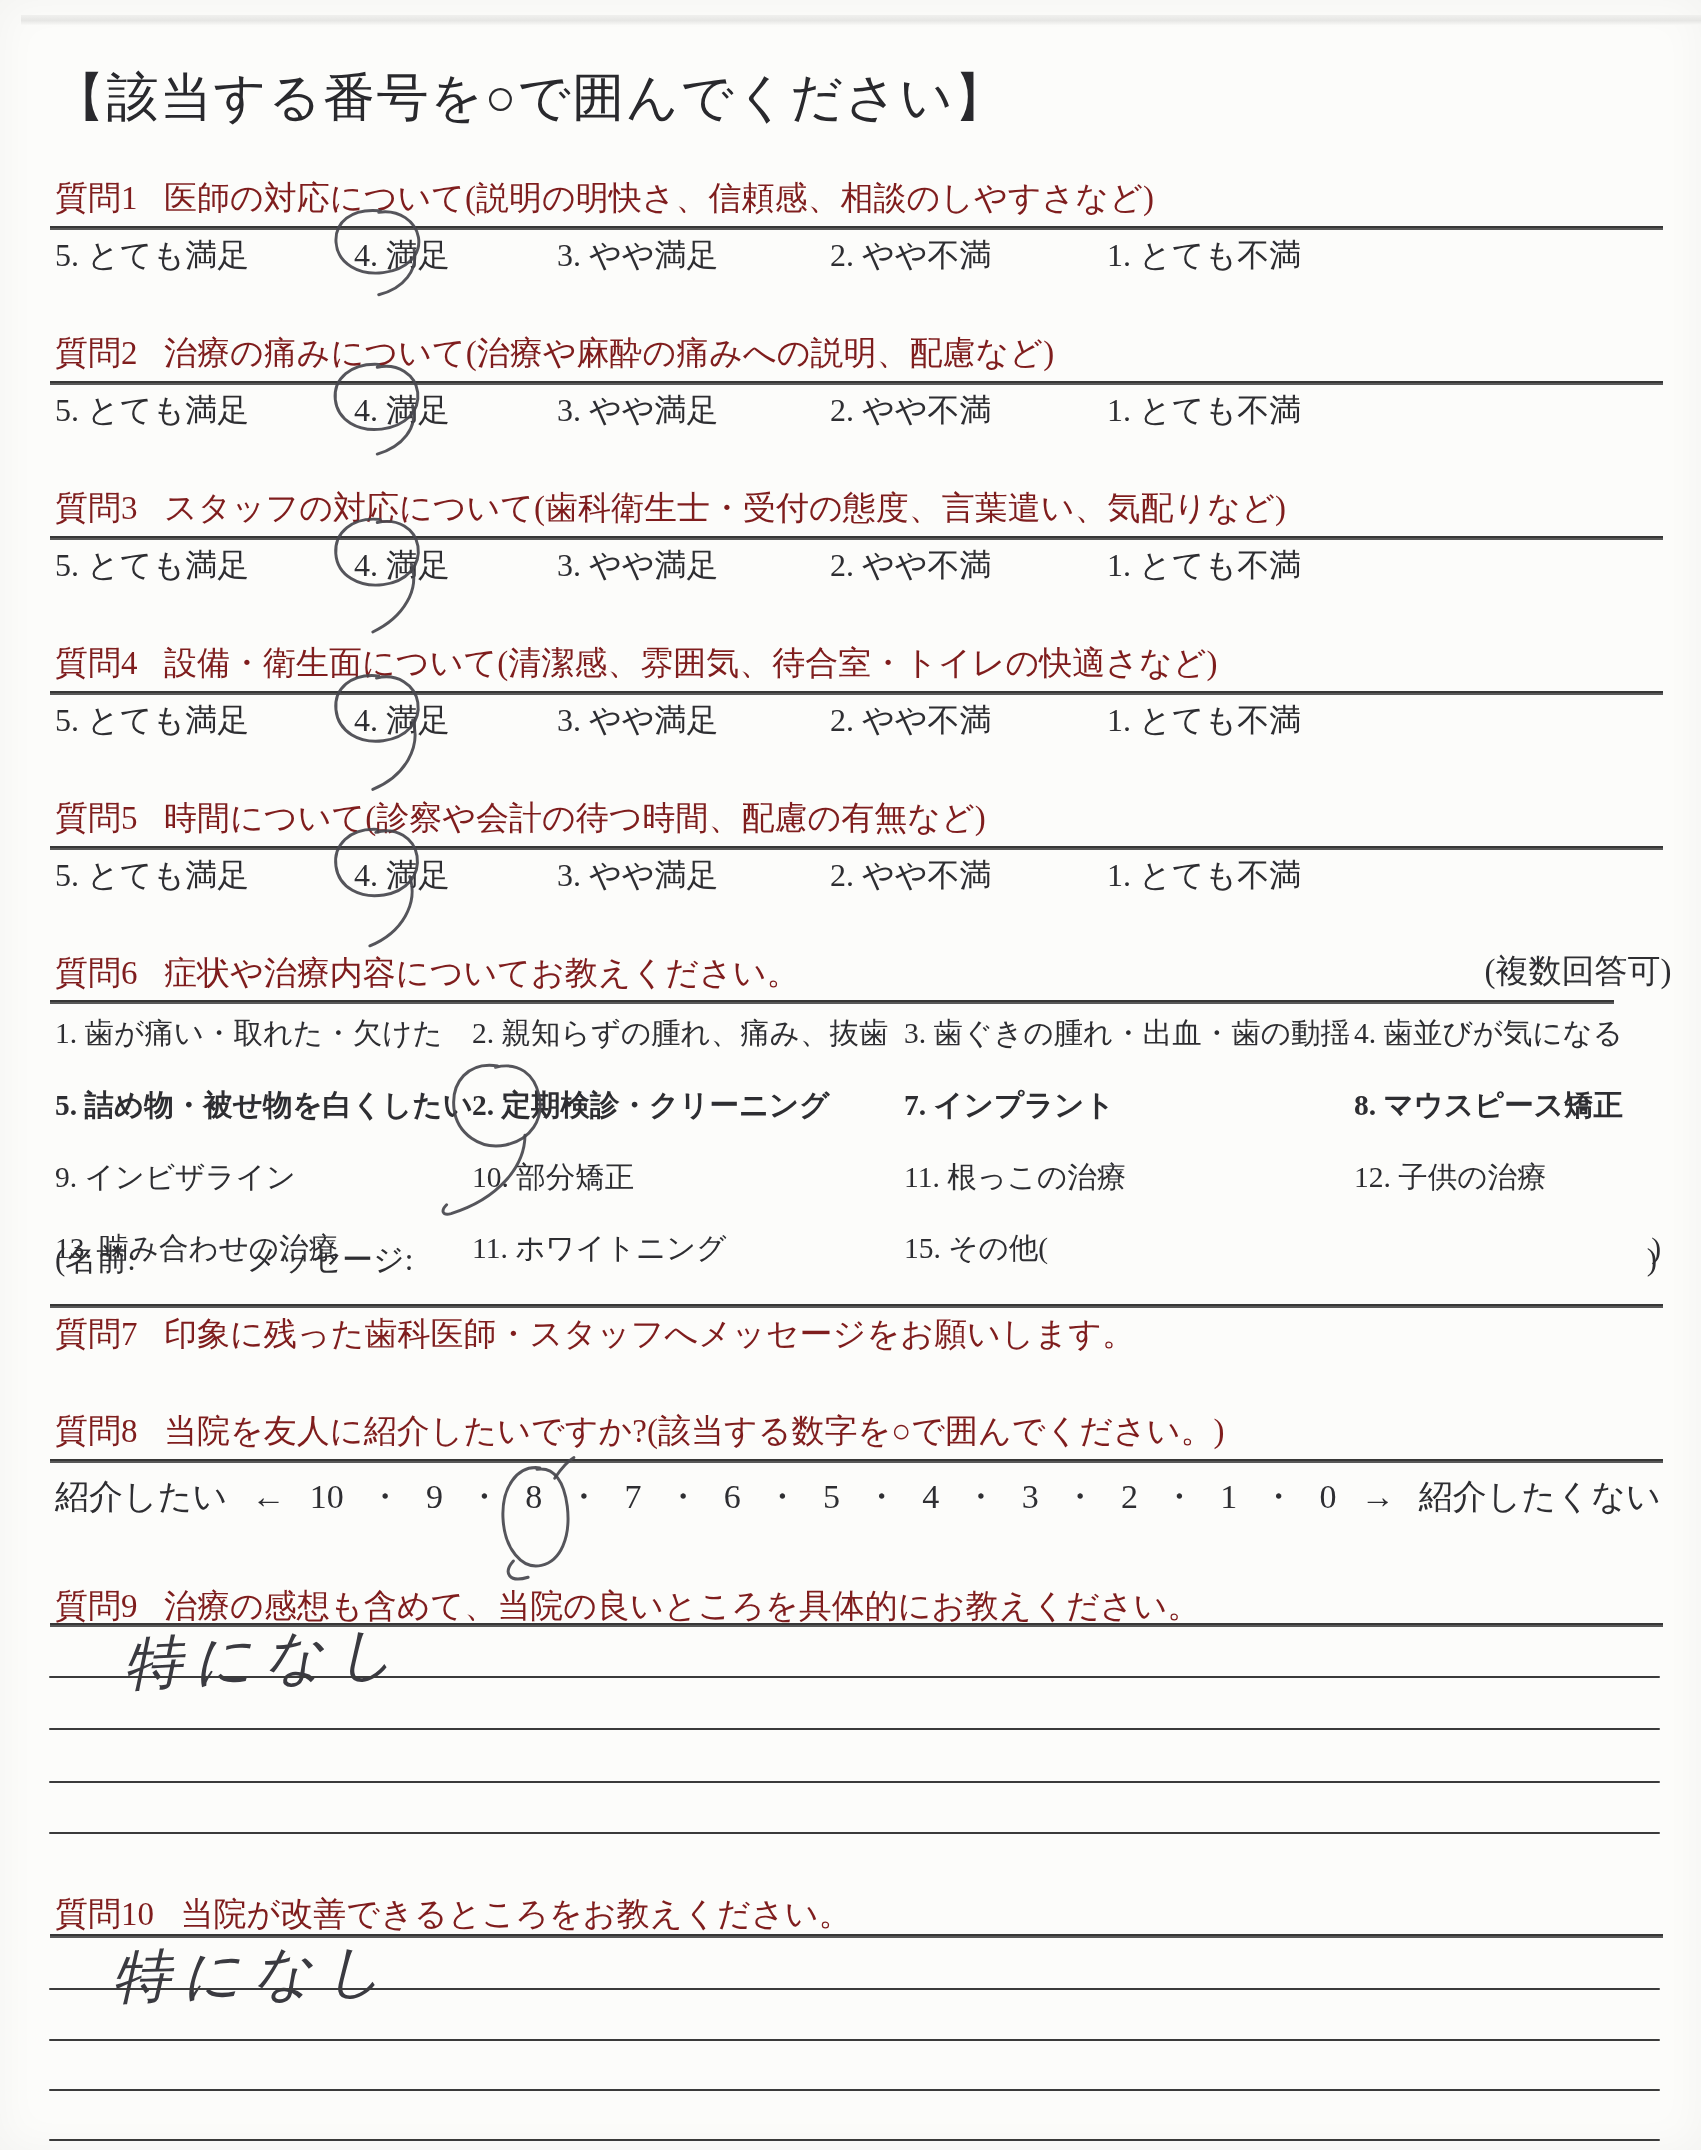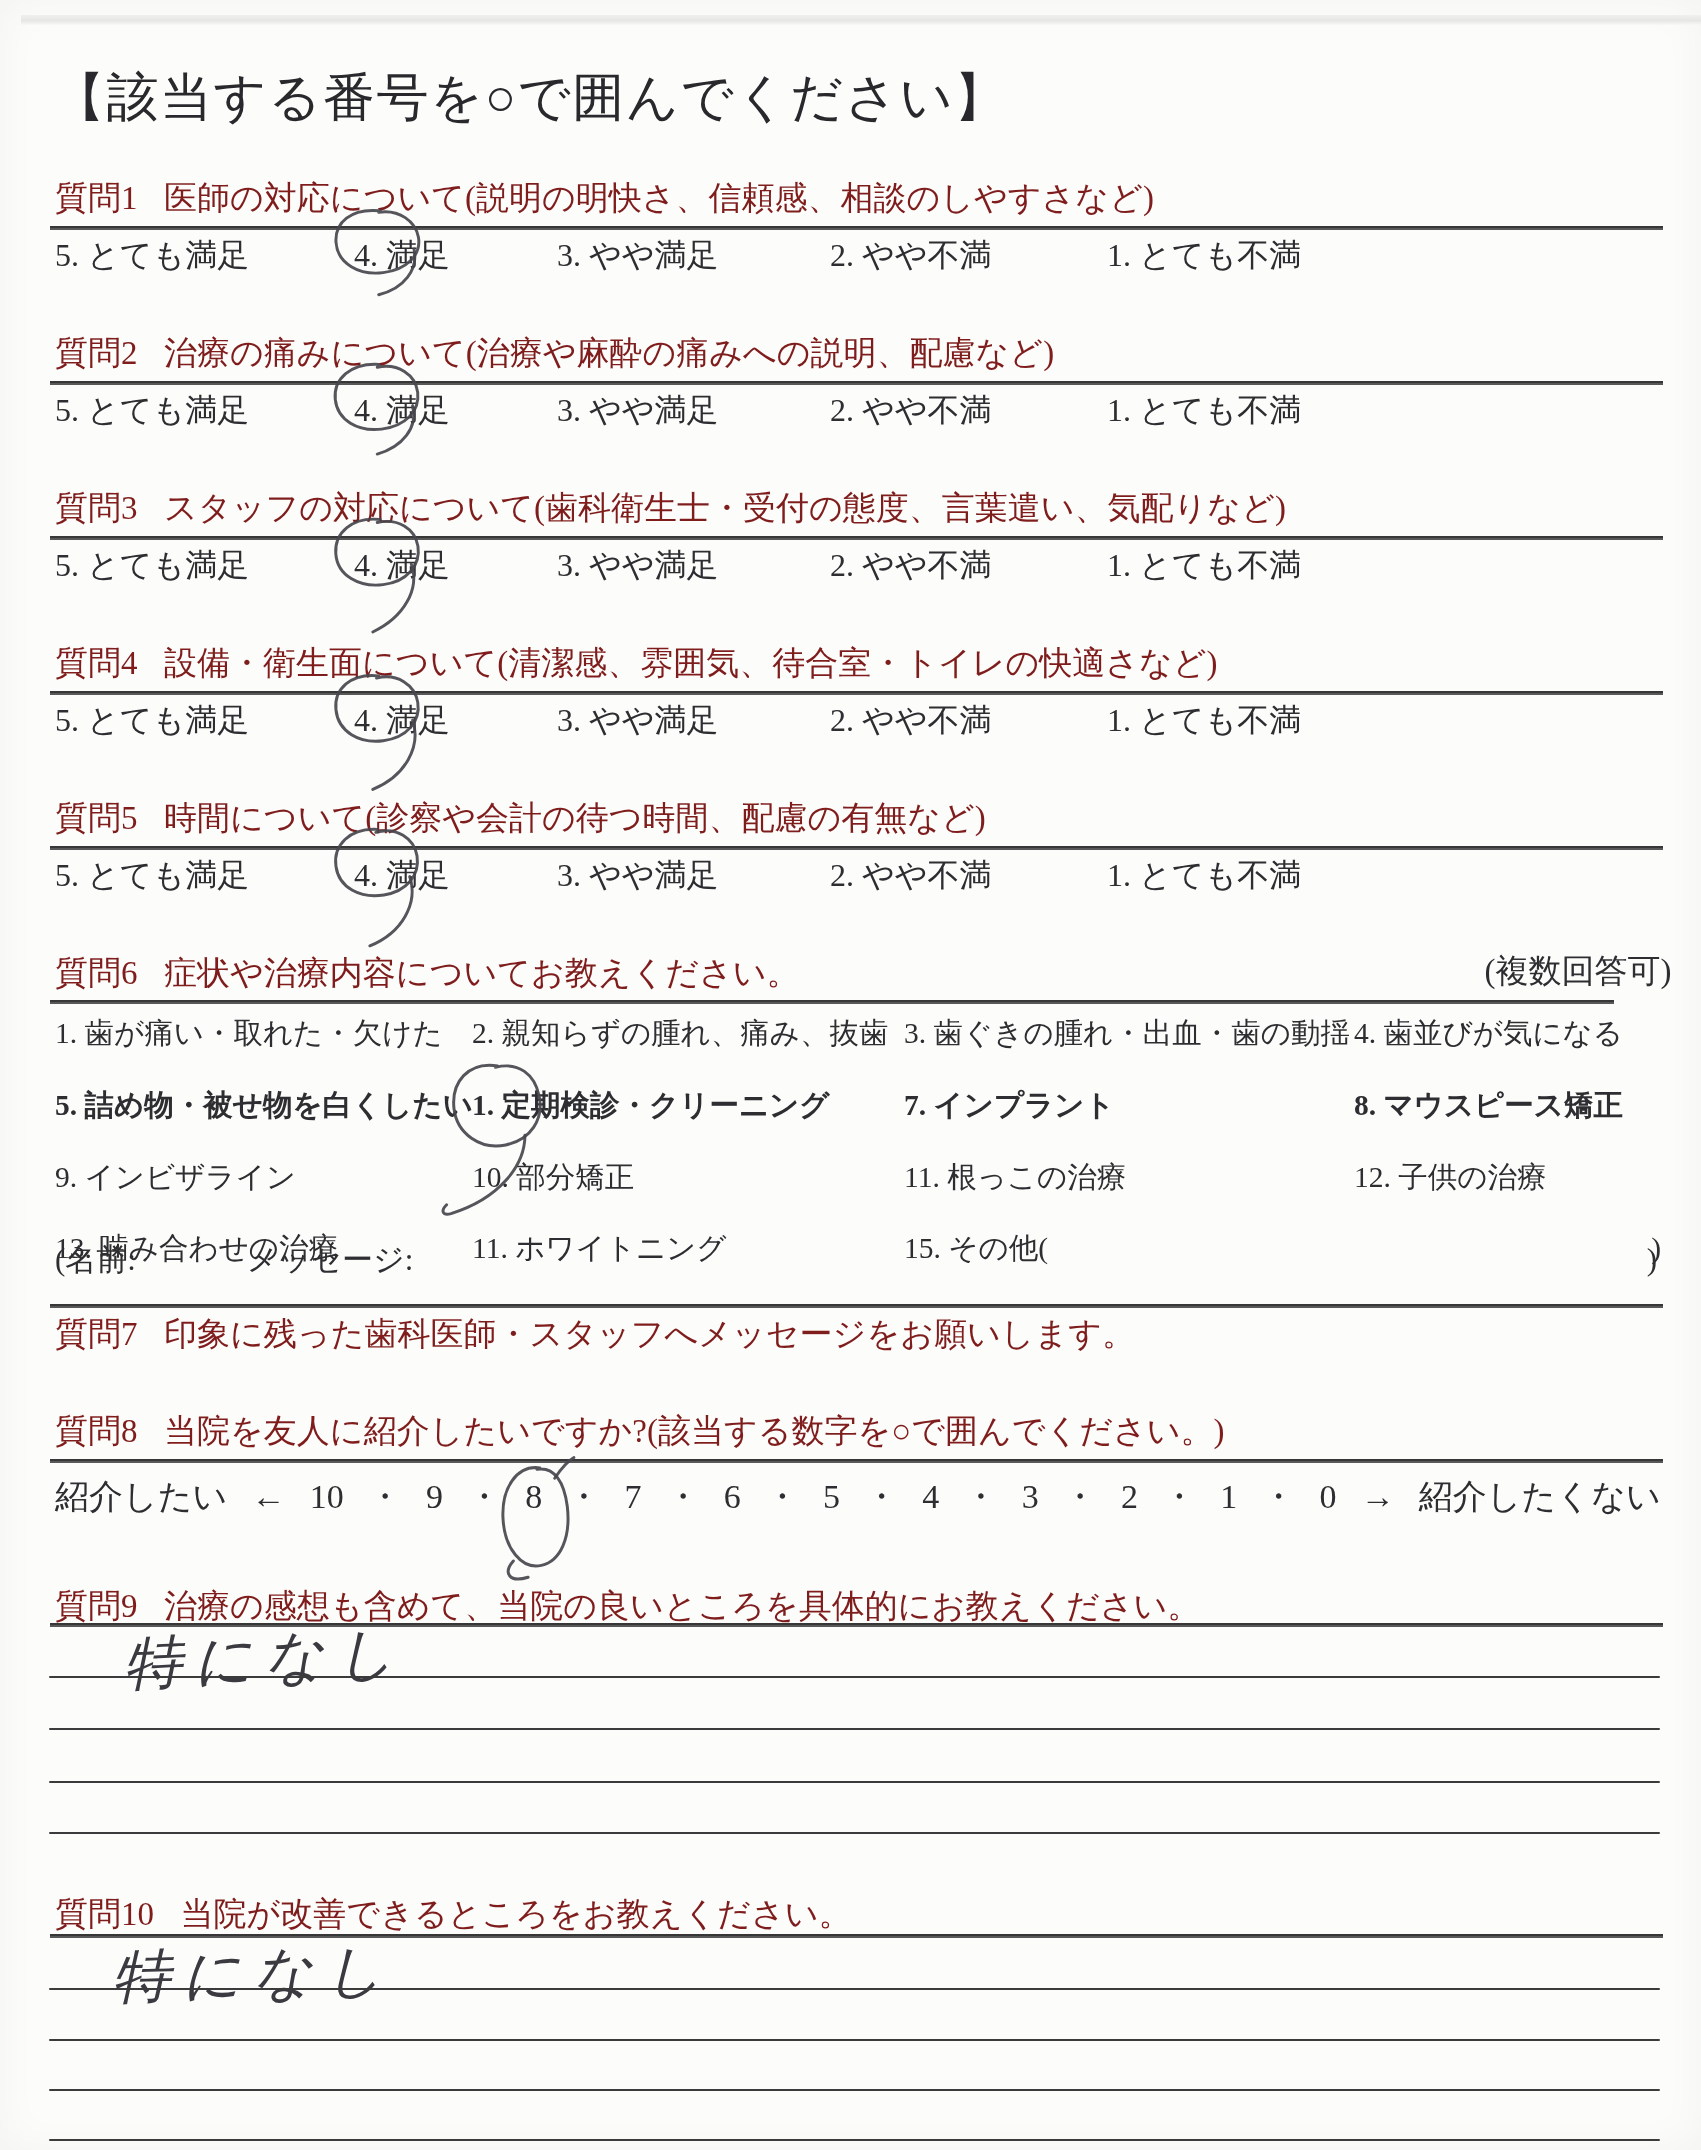--- a/index.html
+++ b/index.html
@@ -149,21 +149,21 @@
     <span class="cell c4">4. 歯並びが気になる</span>
   </div>
   <div class="q6row" style="top:1086px;font-weight:bold;">
     <span class="cell c1">5. 詰め物・被せ物を白くしたい</span>
     <span class="cell c2">
       <span class="cellwrap">
         <svg class="anno" style="left:-52px;top:-38px;" width="170" height="185" viewBox="0 0 230 250">
           <path d="M 105 24 C 65 18, 42 46, 46 82 C 50 116, 82 138, 116 131 C 150 124, 168 96, 161 64 C 155 36, 134 18, 102 26"></path>
           <path d="M 142 118 C 142 160, 106 204, 42 224 C 30 227, 28 220, 36 212"></path>
         </svg>
-        <span>1. 定期検診・クリーニング</span>
+        <span>2. 定期検診・クリーニング</span>
       </span>
     </span>
     <span class="cell c3">7. インプラント</span>
     <span class="cell c4">8. マウスピース矯正</span>
   </div>
   <div class="q6row" style="top:1158px;">
     <span class="cell c1">9. インビザライン</span>
     <span class="cell c2">10. 部分矯正</span>
     <span class="cell c3">11. 根っこの治療</span>
     <span class="cell c4">12. 子供の治療</span>

